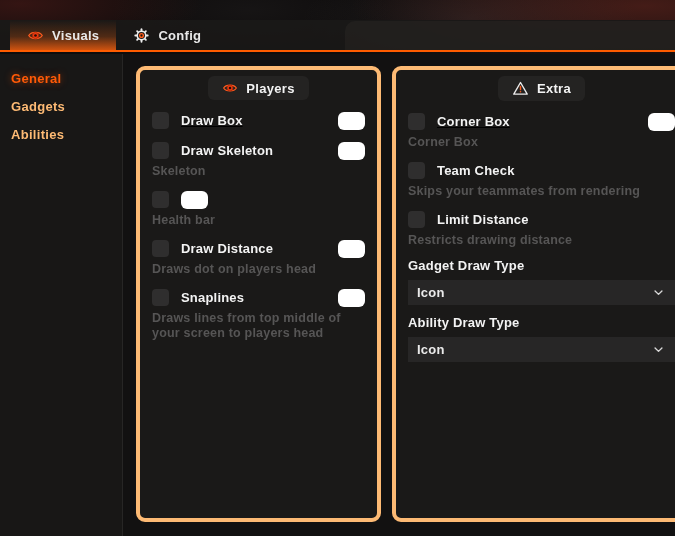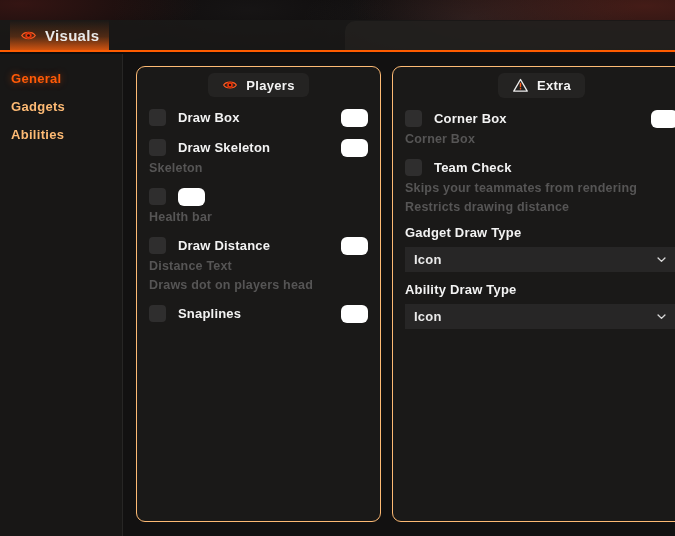--- a/index.html
+++ b/index.html
@@ -19,22 +19,22 @@
     position:absolute;left:0;top:20px;right:0;height:32px;
     background:rgba(26,24,23,0.94);
     border-bottom:2px solid #ff5c00;
     display:flex;align-items:stretch;padding-left:10px;z-index:3;
   }
   .tab-sheen{
     position:absolute;left:345px;top:1px;right:0;bottom:0;
     background:rgba(88,78,72,0.14);border-top-left-radius:10px;pointer-events:none;
   }
   .tab{
-    display:flex;align-items:center;gap:8px;padding:0 10px;
-    color:#e9e9e9;font-size:15px;font-weight:700;letter-spacing:.3px;cursor:pointer;
+    display:flex;align-items:center;gap:8px;padding:0 17px;
+    color:#e9e9e9;font-size:13px;font-weight:700;letter-spacing:.3px;cursor:pointer;
   }
   .tab.active{
     background:linear-gradient(180deg, rgba(50,34,24,0.05) 0%, rgba(125,58,20,0.55) 55%, #cf5310 100%);
   }
   .ticon{display:flex;align-items:center;}
   .ticon svg{display:block;}
   
   .content{position:absolute;left:0;top:54px;right:0;bottom:0;display:flex;}
   .sidebar{
     width:123px;background:#181716;border-right:1px solid #272625;
@@ -42,31 +42,31 @@
   }
   .side-item{
     padding:6px 12px 7px 11px;font-size:13px;font-weight:700;letter-spacing:.3px;
     color:#fdba74;cursor:pointer;
   }
   .side-item.active{color:#ff5a07;text-shadow:0 0 7px rgba(255,90,7,.5);}
   .main{flex:1;background:#121111;position:relative;}
   
   .panel{
     position:absolute;top:12px;height:456px;background:#1a1918;
-    border:1px solid #fdba74;border-radius:9px;padding:0 12px;
+    border:4px solid #fdba74;border-radius:9px;padding:0 12px;
   }
   .panel-players{left:13px;width:245px;}
   .panel-extra{left:269px;width:299px;}
   .pill{
     margin:6px auto 2px auto;width:fit-content;display:flex;align-items:center;gap:8px;
     background:#242322;border-radius:6px;padding:4px 14px;
   }
   .pill-title{font-size:13px;font-weight:700;color:#f3f3f3;letter-spacing:.3px;}
   .row{display:flex;align-items:center;height:19px;margin-top:11px;}
-  .row.first{}
+  .row.first{text-decoration:underline;}
   .cb{
     width:17px;height:17px;border-radius:4px;background:#2f2e2e;margin-right:12px;
     flex:none;cursor:pointer;
   }
   .lbl{font-size:13px;font-weight:700;color:#f3f3f3;letter-spacing:.2px;flex:1;}
   .swatch{width:27px;height:18px;border-radius:6px;background:#fff;flex:none;cursor:pointer;}
   .desc{
     margin-top:4px;font-size:12.5px;font-weight:700;color:#565555;
     line-height:15px;letter-spacing:.2px;
   }
@@ -87,20 +87,39 @@
     <div class="tab active">
       <span class="ticon">
         <svg width="17" height="17" viewBox="0 0 24 24">
           <path d="M2.5 12 C6 6.2 18 6.2 21.5 12 C18 17.8 6 17.8 2.5 12 Z" fill="none" stroke="#ff5a1e" stroke-width="1.8"></path>
           <circle cx="12" cy="12" r="4.4" fill="#ef3b10" stroke="#a82608" stroke-width="1"></circle>
           <circle cx="12" cy="12" r="1.9" fill="#2a0d05"></circle>
         </svg>
       </span>
       <span>Visuals</span>
     </div>
+    <div class="tab">
+      <span class="ticon">
+        <svg width="17" height="17" viewBox="0 0 24 24" fill="none">
+          <circle cx="12" cy="12" r="6" stroke="#ececec" stroke-width="2.2"></circle>
+          <g stroke="#ececec" stroke-width="2.6" stroke-linecap="round">
+            <path d="M12 3.2 V5.2"></path>
+              <path d="M12 18.8 V20.8"></path>
+            <path d="M3.2 12 H5.2"></path>
+              <path d="M18.8 12 H20.8"></path>
+            <path d="M5.8 5.8 L7.2 7.2"></path>
+              <path d="M16.8 16.8 L18.2 18.2"></path>
+            <path d="M18.2 5.8 L16.8 7.2"></path>
+              <path d="M7.2 16.8 L5.8 18.2"></path>
+          </g>
+          <circle cx="12" cy="12" r="2.6" stroke="#ff5c1a" stroke-width="2"></circle>
+        </svg>
+      </span>
+      <span>Config</span>
+    </div>
     <div class="tab-sheen"></div>
   </div>
 
   <div class="content">
 
     <div class="sidebar">
       <div class="side-item active">General</div>
       <div class="side-item">Gadgets</div>
       <div class="side-item">Abilities</div>
     </div>
@@ -136,29 +155,29 @@
           <span class="cb"></span>
           <span class="swatch" style="background: rgb(255, 255, 255);"></span>
         </div>
         <div class="desc">Health bar</div>
 
         <div class="row">
           <span class="cb"></span>
           <span class="lbl">Draw Distance</span>
           <span class="swatch" style="background: rgb(255, 255, 255);"></span>
         </div>
-        <div class="desc">Distance Text</div>
 
         <div class="desc">Draws dot on players head</div>
 
         <div class="row">
           <span class="cb"></span>
           <span class="lbl">Snaplines</span>
           <span class="swatch" style="background: rgb(255, 255, 255);"></span>
         </div>
+        <div class="desc">Draws lines from top middle of your screen to players head</div>
       </div>
 
       <div class="panel panel-extra">
         <div class="pill">
           <span class="ticon">
             <svg width="17" height="17" viewBox="0 0 24 24" fill="none">
               <path d="M12 3.5 L21.5 20 H2.5 Z" stroke="#ececec" stroke-width="1.9" stroke-linejoin="round"></path>
               <path d="M12 9 V13.6" stroke="#ff5c1a" stroke-width="2" stroke-linecap="round"></path>
               <circle cx="12" cy="16.6" r="1.15" fill="#ff5c1a"></circle>
             </svg>
@@ -172,20 +191,24 @@
           <span class="swatch" style="background: rgb(255, 255, 255);"></span>
         </div>
         <div class="desc">Corner Box</div>
 
         <div class="row">
           <span class="cb"></span>
           <span class="lbl">Team Check</span>
         </div>
         <div class="desc">Skips your teammates from rendering</div>
 
+        <div class="row">
+          <span class="cb"></span>
+          <span class="lbl">Limit Distance</span>
+        </div>
         <div class="desc">Restricts drawing distance</div>
 
         <div class="sel-label">Gadget Draw Type</div>
         <div class="sel">
           <span class="sel-value">Icon</span>
           <span class="ticon">
             <svg width="15" height="15" viewBox="0 0 24 24" fill="none">
               <path d="M6.5 9.5 L12 15 L17.5 9.5" stroke="#d8d8d8" stroke-width="2.2" stroke-linecap="round" stroke-linejoin="round"></path>
             </svg>
           </span>

